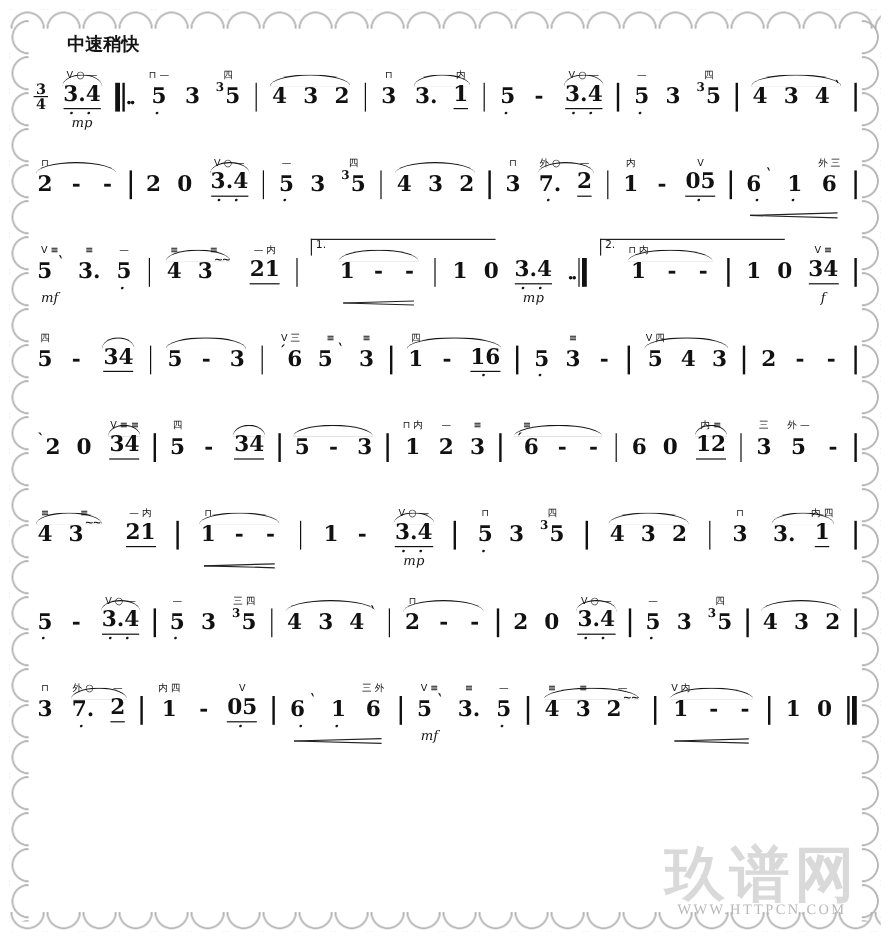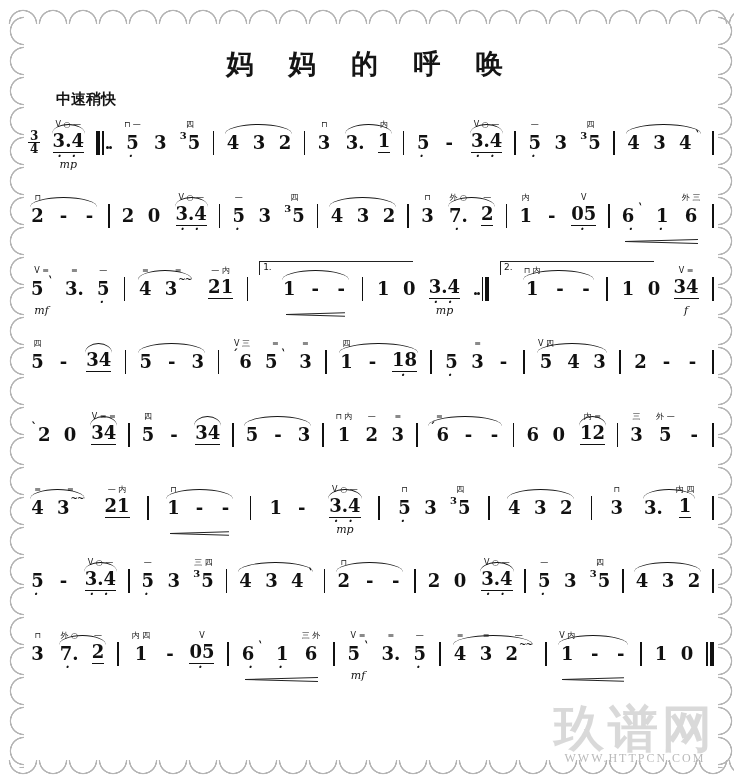--- a/index.html
+++ b/index.html
@@ -79,21 +79,20 @@
   <div class="sc sc-b"></div>
   <div class="sc sc-l"></div>
   <div class="sc sc-r"></div>
 
   <div class="wm">
     <div class="wm-logo">玖谱网</div>
     <div class="wm-url">WWW.HTTPCN.COM</div>
   </div>
 
   <div class="inner">
-    <div class="title">妈 妈 的 呼 唤</div>
     <div class="tempo">中速稍快</div>
     <div class="lines">
         <div class="line">
           <span class="ts">
             <span class="ts-top">3</span>
             <span class="ts-bot">4</span>
           </span>
           <span class="grp slur">
             <span class="tok">
               <span class="ab">V ○ —</span>
@@ -866,21 +865,21 @@
               <span class="main">
                 <i class="tx">-</i>
               </span>
               <span class="bel">
                 <i class="dots">&nbsp;</i>
               </span>
             </span>
             <span class="tok">
               <span class="ab">&nbsp;</span>
               <span class="main">
-                <i class="tx un">18</i>
+                <i class="tx un">16</i>
               </span>
               <span class="bel">
                 <i class="dots">·</i>
               </span>
             </span>
           </span>
           <span class="barwrap">
             <i class="bl"></i>
           </span>
           <span class="grp">

